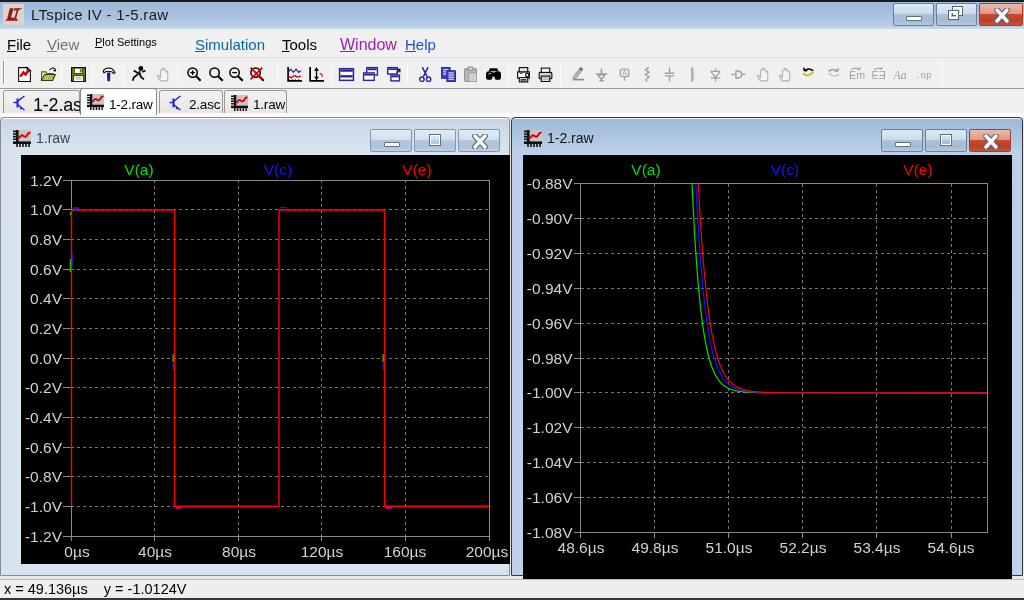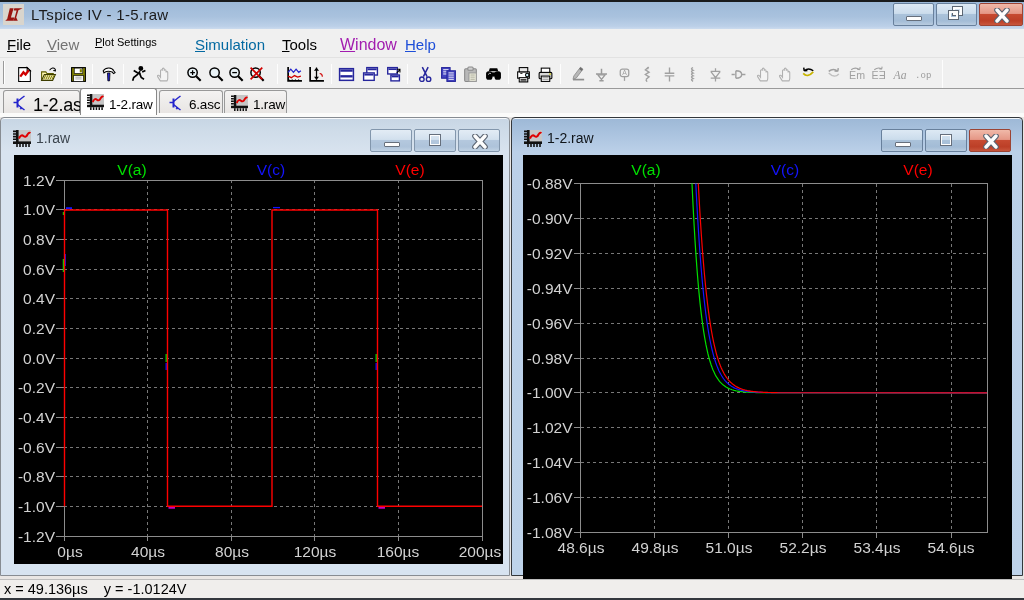--- a/index.html
+++ b/index.html
@@ -247,21 +247,21 @@
   </div>
 <div style="position:absolute;left:159px;top:90px;width:64px;height:23px;background:linear-gradient(#f4f3f2,#e8e5e3);border:1px solid #999;border-bottom:none;border-radius:3px 3px 0 0;z-index:1">
     <svg style="position:absolute;left:9px;top:4px" width="12" height="17" viewBox="0 0 12 17" xmlns="http://www.w3.org/2000/svg">
       <g stroke="#2424cc" fill="none">
         <path d="M4.5,3.5 v9" stroke-width="2"></path>
         <path d="M4.5,6.5 l5,-4 M9.5,2.5 l2,-1.5 M4.5,9.5 l5,4 M9.5,13.5 l2,1.5" stroke-width="1.5"></path>
         <path d="M7.6,12.2 l1.9,1.3 -2.3,0.5 z" fill="#2424cc" stroke-width=".8"></path>
         <path d="M0.5,7.5 h4" stroke-width="1.5"></path>
       </g>
     </svg>
-    <div style="position:absolute;left:29px;top:6px;font-size:13.5px;letter-spacing:-0.2px;color:#000;white-space:nowrap">6.asc</div>
+    <div style="position:absolute;left:29px;top:6px;font-size:13.5px;letter-spacing:-0.2px;color:#000;white-space:nowrap">2.asc</div>
   </div>
 <div style="position:absolute;left:224px;top:90px;width:63px;height:23px;background:linear-gradient(#f4f3f2,#e8e5e3);border:1px solid #999;border-bottom:none;border-radius:3px 3px 0 0;z-index:1">
     <svg style="position:absolute;left:6px;top:4px" width="17" height="16" viewBox="0 0 18 17" xmlns="http://www.w3.org/2000/svg">
       <rect x="3" y="0" width="15" height="14" fill="#c6c6c6"></rect>
       <rect x="3" y="0" width="2.6" height="14" fill="#111"></rect>
       <rect x="0" y="11.4" width="18" height="2.6" fill="#111"></rect>
       <path d="M0,1.4 h3 M0,4 h3 M0,6.6 h3 M0,9.2 h3" stroke="#111" stroke-width="1.6"></path>
       <path d="M4,17 v-3 M7,17 v-3 M10,17 v-3 M13,17 v-3 M16,17 v-3" stroke="#111" stroke-width="1.6"></path>
       <path d="M6,8.5 q2,-4.5 4.5,-2.5 q2.5,2 4,-1.5 q1.5,-2.5 3,-1.5" stroke="#e00000" stroke-width="2" fill="none"></path>
     </svg>
@@ -283,21 +283,21 @@
     </div>
     <div style="position:absolute;left:413px;top:11px;width:42px;height:23px;background:linear-gradient(#e3ecf5 0%,#d2e0ee 45%,#b4c8de 50%,#aec3da 80%,#c0d2e4 100%);border:1px solid #8296ac;border-radius:2px">
       <div style="position:absolute;left:14px;top:4px;width:12px;height:12px;border:2px solid #fdfdfd;outline:1px solid #666f7c;outline-offset:-1px;"></div>
     </div>
     <div style="position:absolute;left:457px;top:11px;width:42px;height:23px;background:linear-gradient(#e3ecf5 0%,#d2e0ee 45%,#b4c8de 50%,#aec3da 80%,#c0d2e4 100%);border:1px solid #8296ac;border-radius:2px">
       <svg style="position:absolute;left:12px;top:4px" width="18" height="15" viewBox="0 0 18 15">
         <path d="M4,2 L14,13 M14,2 L4,13" stroke="#5a6370" stroke-width="5.6" stroke-linecap="round"></path>
         <path d="M4,2 L14,13 M14,2 L4,13" stroke="#fdfdfd" stroke-width="3.4" stroke-linecap="round"></path>
       </svg>
     </div>
-    <div style="position:absolute;left:13px;top:37px;width:489px;height:329px;background:#000">
+    <div style="position:absolute;left:20px;top:37px;width:489px;height:329px;background:#000">
       <svg width="489" height="409" viewBox="0 0 489 409" style="position:absolute;left:0;top:0" xmlns="http://www.w3.org/2000/svg">
         <rect x="0" y="0" width="489" height="409" fill="#000000"></rect>
         <g shape-rendering="crispEdges">
           <line x1="133.6" y1="25" x2="133.6" y2="381" stroke="#787878" stroke-width="1" stroke-dasharray="3 3"></line>
           <line x1="217.2" y1="25" x2="217.2" y2="381" stroke="#787878" stroke-width="1" stroke-dasharray="3 3"></line>
           <line x1="300.8" y1="25" x2="300.8" y2="381" stroke="#787878" stroke-width="1" stroke-dasharray="3 3"></line>
           <line x1="384.4" y1="25" x2="384.4" y2="381" stroke="#787878" stroke-width="1" stroke-dasharray="3 3"></line>
           <line x1="50" y1="54.7" x2="468" y2="54.7" stroke="#787878" stroke-width="1" stroke-dasharray="3 3"></line>
           <line x1="50" y1="84.3" x2="468" y2="84.3" stroke="#787878" stroke-width="1" stroke-dasharray="3 3"></line>
           <line x1="50" y1="114.0" x2="468" y2="114.0" stroke="#787878" stroke-width="1" stroke-dasharray="3 3"></line>

